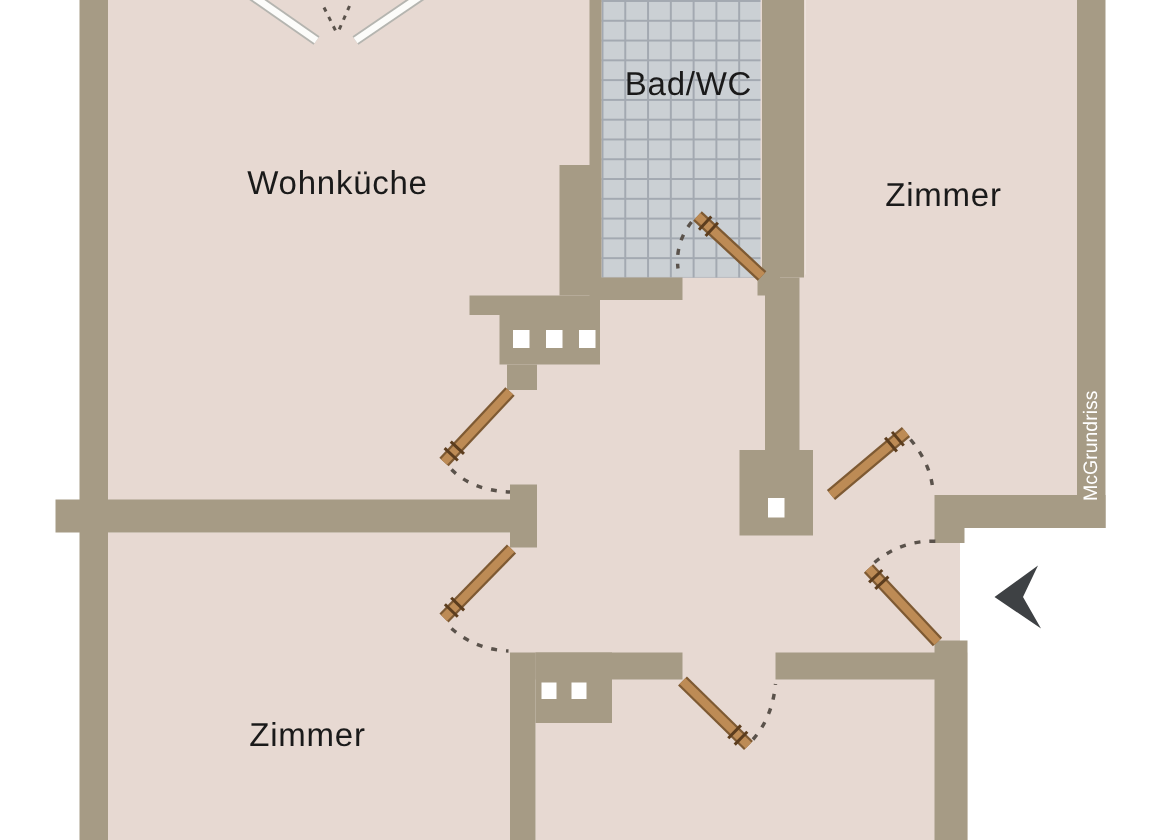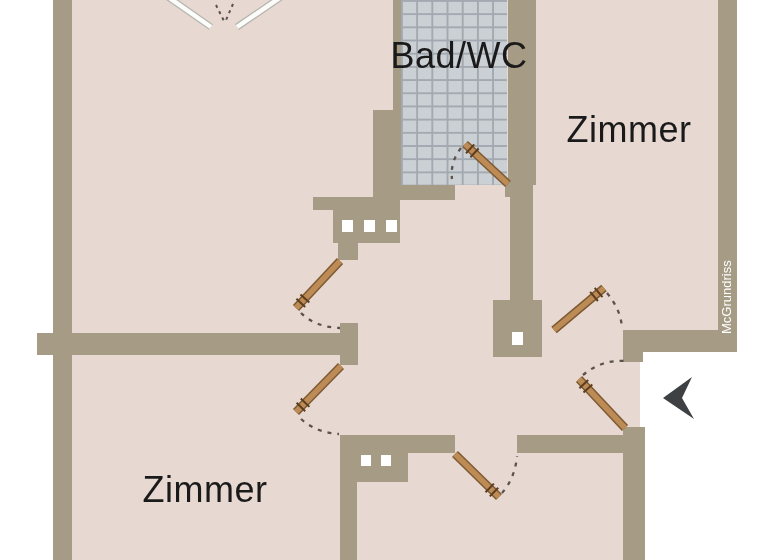--- a/index.html
+++ b/index.html
@@ -7,21 +7,21 @@
          overflow:hidden;font-family:"Liberation Sans",sans-serif;}
   .fill{position:absolute;background:var(--floor);}
   .wall{position:absolute;background:var(--wall);}
   .flue{position:absolute;background:var(--flue);}
   .tiles{position:absolute;background-color:var(--tile);
     background-image:
       linear-gradient(to right, var(--tile_line) 1.5px, transparent 1.5px),
       linear-gradient(to bottom, var(--tile_line) 1.5px, transparent 1.5px);
     background-size:15.2px 13.2px;}
   .room-label{position:absolute;transform:translate(-50%,-50%);color:var(--label_text);
-    font-size:36px;letter-spacing:0.5px;white-space:nowrap;}
+    font-size:22px;letter-spacing:0.5px;white-space:nowrap;}
   .watermark{position:absolute;left:719px;top:334px;width:96px;height:16px;
     transform:rotate(-90deg);transform-origin:0 0;color:var(--watermark_text);
     font-size:13px;line-height:16px;white-space:nowrap;}
   svg.overlay{position:absolute;left:0;top:0;}
   .leaf-under{stroke:var(--door_dark);stroke-width:8.5;stroke-linecap:butt;}
   .leaf{stroke:var(--door);stroke-width:5.5;stroke-linecap:butt;}
   .tick{stroke:var(--door_tick);stroke-width:2;}
   .arc{fill:none;stroke:var(--swing_arc);stroke-width:2.3;stroke-dasharray:4 6;}
   .winu{stroke:var(--window_edge);stroke-width:7;}
   .win{stroke:var(--window_leaf);stroke-width:4.5;}
@@ -126,18 +126,19 @@
       <path class="arc" d="M583,375 Q602,359 627,361"></path>
       <line class="leaf-under" x1="625" y1="428" x2="579" y2="379"></line>
       <line class="leaf" x1="625" y1="428" x2="579" y2="379"></line>
       <line class="tick" x1="588.2" y1="380.0" x2="579.4" y2="388.2"></line>
       <line class="tick" x1="592.3" y1="384.4" x2="583.5" y2="392.6"></line>
     </g>
 
     <polygon class="arrow" points="663,398 692,377 682,398 694,419"></polygon>
   </svg>
 
+  <div class="room-label" style="left:225px;top:122px">Wohnküche</div>
   <div class="room-label" style="left:459px;top:56px">Bad/WC</div>
   <div class="room-label" style="left:629px;top:130px">Zimmer</div>
   <div class="room-label" style="left:205px;top:490px">Zimmer</div>
 
   <div class="watermark">McGrundriss</div>
 </div>
 
 </body></html>

